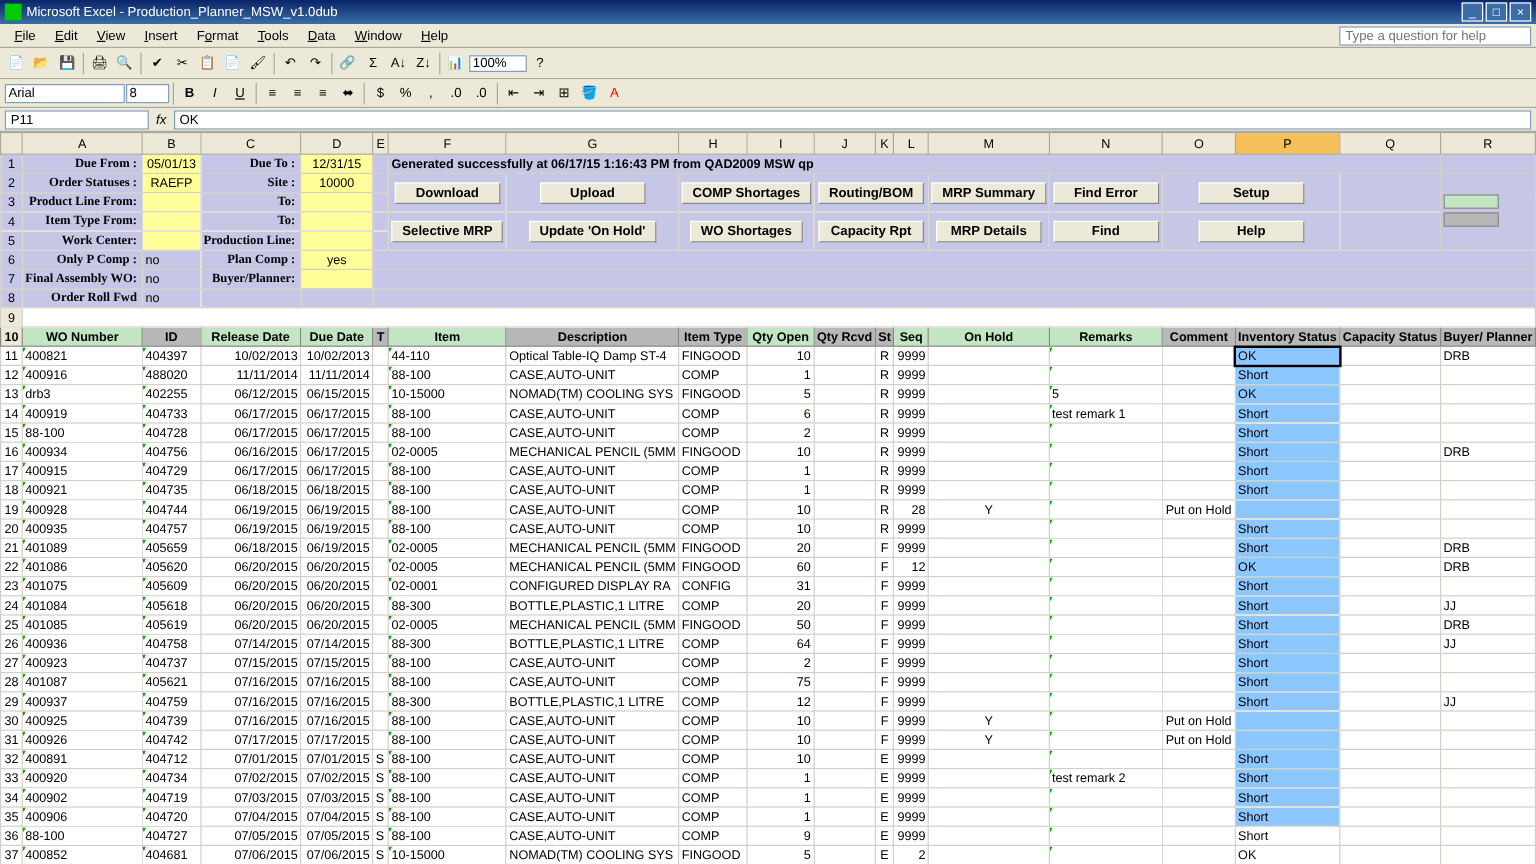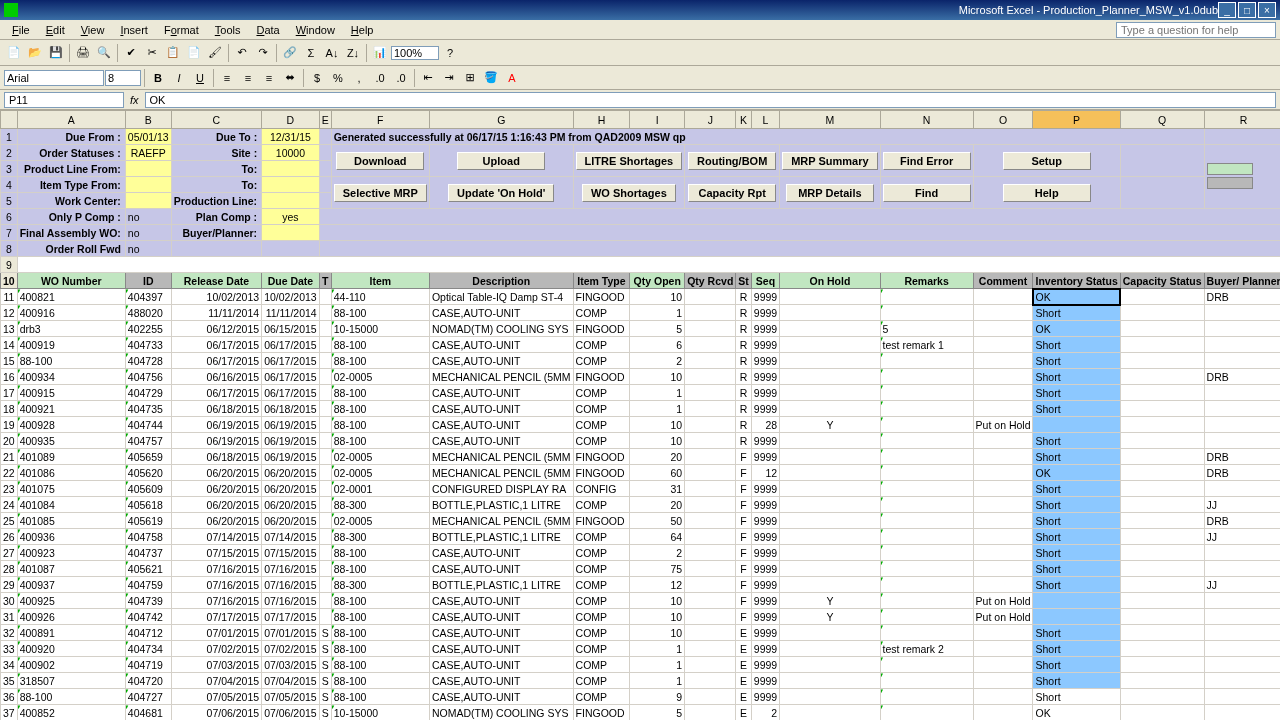--- a/index.html
+++ b/index.html
@@ -1,19 +1,19 @@
 <!DOCTYPE html>
 <html><head>
 <meta charset="utf-8">
 <style>
 * { margin: 0; padding: 0; box-sizing: border-box; }
 body { font-family: Arial, sans-serif; font-size: 11px; background: #ece9d8; overflow: hidden; width: 1280px; height: 720px; }
 .titlebar { background: linear-gradient(#0a246a,#3a6ea5); color: #fff; height: 20px; display: flex; align-items: center; padding: 0 4px; font-size: 11px; }
 .titlebar .icon { width: 14px; height: 14px; background: #0c0; margin-right: 4px; }
-.titlebar .title { flex: 1; text-align: right; }
+.titlebar .title { flex: 1; }
 .titlebar .winbtns { display: flex; gap: 2px; }
 .titlebar .winbtns div { width: 18px; height: 16px; background: #3a6ea5; border: 1px solid #fff; display:flex; align-items:center; justify-content:center; color:#fff; font-size:10px; }
 .menubar { background: #ece9d8; height: 20px; display: flex; align-items: center; padding: 0 4px; border-bottom: 1px solid #aca899; }
 .menubar span { padding: 2px 8px; cursor: default; }
 .menubar span u { text-decoration: underline; }
 .helpbox { margin-left: auto; }
 .helpbox input { width: 160px; font-size: 11px; padding: 1px 4px; color: #999; border: 1px solid #7f9db9; }
 .toolbar { background: #ece9d8; height: 26px; display: flex; align-items: center; padding: 0 4px; border-bottom: 1px solid #aca899; gap: 1px; }
 .tbtn { width: 20px; height: 20px; border: 1px solid transparent; display:flex; align-items:center; justify-content:center; font-size:11px; }
 .tsep { width: 1px; height: 18px; background: #aca899; margin: 0 2px; }
@@ -26,21 +26,21 @@
 .fx { padding: 0 6px; font-style: italic; }
 .fbar { flex:1; border:1px solid #7f9db9; background:#fff; padding:1px 4px; font-size:11px; margin-right:4px; height:16px; }
 .sheet { position: relative; background: #fff; }
 .grid { border-collapse: collapse; table-layout: fixed; }
 .grid td, .grid th { border: 1px solid #d4d0c8; padding: 0 2px; height: 16px; overflow: hidden; white-space: nowrap; font-size: 10.5px; vertical-align: middle; }
 .colhdr th { background: #ece9d8; text-align: center; font-weight: normal; border: 1px solid #aca899; height:18px; }
 .colhdr th.sel { background: #f5c05a; }
 .rowhdr { background: #ece9d8; text-align: center; border: 1px solid #aca899; width: 22px; }
 .corner { background: #ece9d8; border: 1px solid #aca899; }
 .param-area td { background: #c6c6e7; }
-.param-label { text-align: right; font-weight: bold; padding-right:4px !important; }
+.param-label { text-align: right; font-weight: bold; padding-right:4px !important;font-family:Liberation Serif, serif; }
 .param-val { background: #ffff99 !important; text-align: center; }
 .param-val-b { background: #c6c6e7; text-align: left; }
 .gen-msg { font-weight: bold; color: #000; }
 .btn3d { display:inline-block; background: #ece9d8; border: 1px solid #888; border-top-color:#fff; border-left-color:#fff; padding: 2px 8px; font-size: 11px; font-weight:bold; text-align:center; cursor:default; min-width:88px; }
 .legend-edit { background: #c1e6c1; border:1px solid #888; width:46px; height:12px; display:inline-block; }
 .legend-ro { background: #b8b8b8; border:1px solid #888; width:46px; height:12px; display:inline-block; }
 .table-hdr td { background: #c1e6c1; font-weight: bold; text-align: center; border:1px solid #888; }
 .table-hdr .ro { background: #b8b8b8; }
 .datarow td { background: #fff; }
 .sel-col { background: #8cc8ff !important; }
@@ -198,21 +198,21 @@
         </tr>
         <tr class="param-area">
           <td class="rowhdr">2</td>
           <td class="param-label">Order Statuses :</td>
           <td class="param-val">RAEFP</td>
           <td class="param-label">Site :</td>
           <td class="param-val">10000</td>
           <td></td>
           <td style="text-align:center" rowspan="2"><span class="btn3d">Download</span></td>
           <td style="text-align:center" rowspan="2"><span class="btn3d">Upload</span></td>
-          <td colspan="2" style="text-align:center" rowspan="2"><span class="btn3d">LITRE Shortages</span></td>
+          <td colspan="2" style="text-align:center" rowspan="2"><span class="btn3d">COMP Shortages</span></td>
           <td colspan="3" style="text-align:center" rowspan="2"><span class="btn3d">Routing/BOM</span></td>
           <td style="text-align:center" rowspan="2"><span class="btn3d">MRP Summary</span></td>
           <td style="text-align:center" rowspan="2"><span class="btn3d">Find Error</span></td>
           <td colspan="2" style="text-align:center" rowspan="2"><span class="btn3d">Setup</span></td>
           <td rowspan="2"></td>
           <td rowspan="4" style="vertical-align:middle"><span class="legend-edit"></span><br><span class="legend-ro"></span></td>
         </tr>
         <tr class="param-area">
           <td class="rowhdr">3</td>
           <td class="param-label">Product Line From:</td>
@@ -793,21 +793,21 @@
           <td style="text-align:right">9999</td>
           <td style="text-align:center"></td>
           <td class="tick"></td>
           <td></td>
           <td class="sel-col">Short</td>
           <td></td>
           <td></td>
         </tr>
         <tr class="datarow">
           <td class="rowhdr">35</td>
-          <td class="tick">318507</td>
+          <td class="tick">400906</td>
           <td class="tick">404720</td>
           <td style="text-align:right">07/04/2015</td>
           <td style="text-align:right">07/04/2015</td>
           <td>S</td>
           <td class="tick">88-100</td>
           <td>CASE,AUTO-UNIT</td>
           <td>COMP</td>
           <td style="text-align:right">1</td>
           <td></td>
           <td style="text-align:center">E</td>

